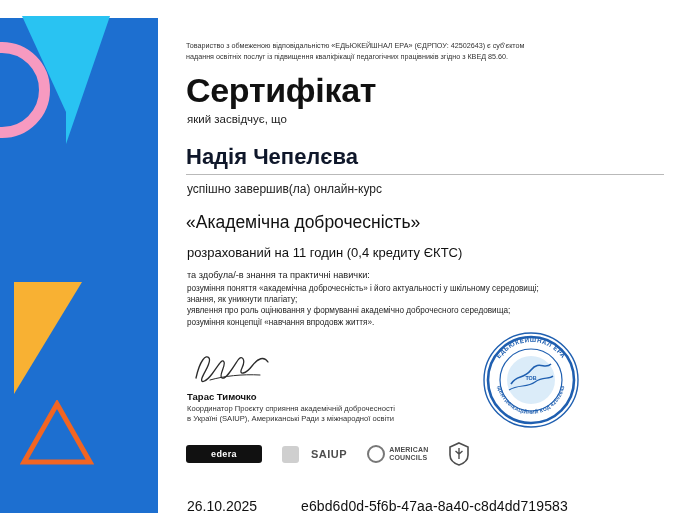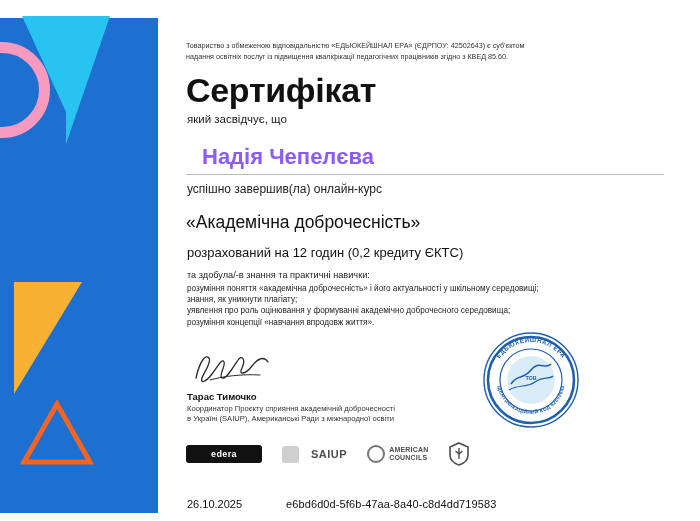--- a/index.html
+++ b/index.html
@@ -133,22 +133,21 @@
     color: #222222;
     text-align: right;
   }
 
   .recipient {
     position: absolute;
     top: 128px;
     left: 0;
     font-size: 22px;
     font-weight: bold;
-    color: #8b5cf6;
-    margin-left: 16px;
+    color: #0f172a;
   }
   .rule {
     position: absolute;
     top: 158px;
     left: 0;
     width: 478px;
     height: 1px;
     background: #b9b9b9;
   }
 
@@ -287,21 +286,21 @@
   }
 
   
   .footer {
     position: absolute;
     top: 482px;
     left: 1px;
     display: flex;
     align-items: center;
     gap: 28px;
-    font-size: 11px;
+    font-size: 14px;
     color: #111111;
   }
   .footer .code { letter-spacing: 0.1px; padding-left: 16px; }
 </style>
 </head>
 <body>
 
 <div class="certificate">
 
   <div class="deco">
@@ -326,21 +325,21 @@
     <div class="title">Сертифікат</div>
     <div class="subtitle">який засвідчує, що</div>
 
     <div class="recipient">Надія Чепелєва</div>
     <div class="rule"></div>
 
     <div class="completed-line">успішно завершив(ла) онлайн-курс</div>
 
     <div class="course-name">«Академічна доброчесність»</div>
 
-    <div class="hours">розрахований на 12 годин (0,2 кредиту ЄКТС)</div>
+    <div class="hours">розрахований на 11 годин (0,4 кредиту ЄКТС)</div>
 
     <div class="skills-intro">та здобула/-в знання та практичні навички:</div>
     <div class="skills-list">
       <div>розуміння поняття «академічна доброчесність» і його актуальності у шкільному середовищі;</div>
       <div>знання, як уникнути плагіату;</div>
       <div>уявлення про роль оцінювання у формуванні академічно доброчесного середовища;</div>
       <div>розуміння концепції «навчання впродовж життя».</div>
     </div>
 
     <svg class="signature-mark" viewBox="0 0 84 40">

